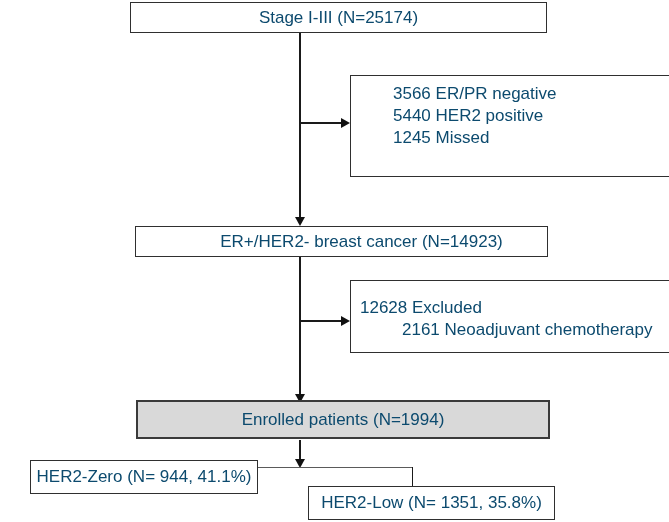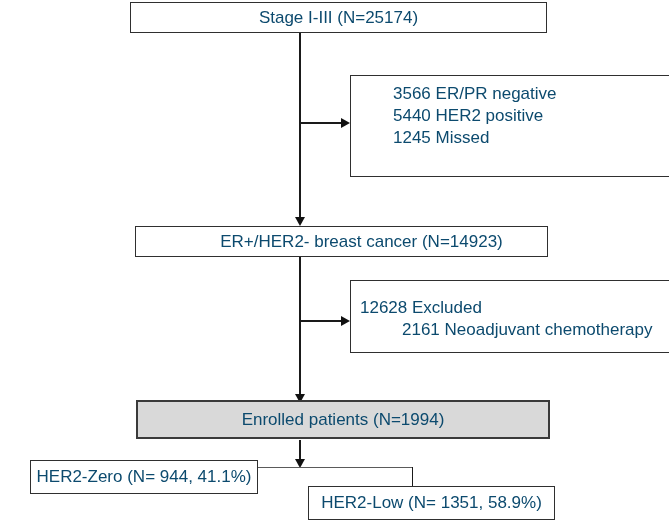--- a/index.html
+++ b/index.html
@@ -97,16 +97,16 @@
 
   <div class="hline connector" style="left:141px;top:467px;width:244px;height:1.2px;"></div>
   <div class="vline" style="left:141px;top:467px;height:19px;width:1.2px;"></div>
   <div class="vline" style="left:383.5px;top:467px;height:19px;width:1.2px;"></div>
 
   <div class="node" style="left:2px;top:460px;width:228px;height:34px;">
     <span>HER2-Zero (N= 944, 41.1%)</span>
   </div>
 
   <div class="node" style="left:280px;top:486px;width:247px;height:34px;">
-    <span>HER2-Low (N= 1351, 58.9%)</span>
+    <span>HER2-Low (N= 1351, 35.8%)</span>
   </div>
 
 </div>
 
 </body></html>

